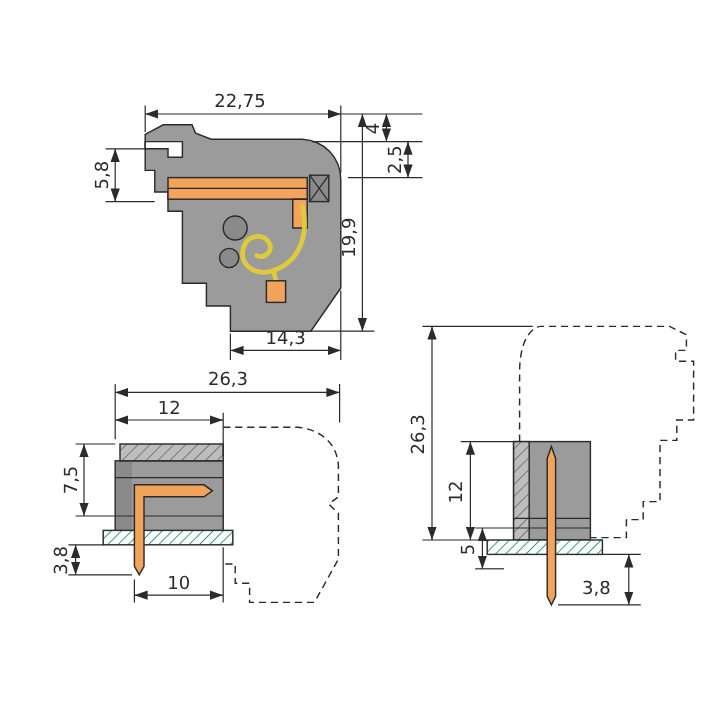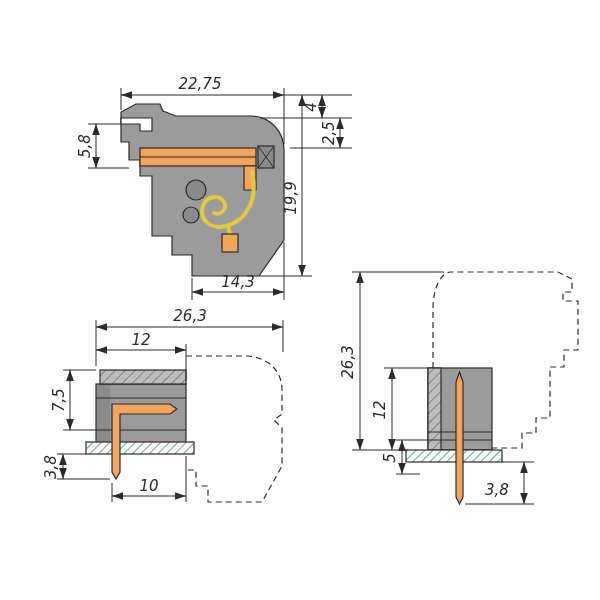--- a/index.html
+++ b/index.html
@@ -1,16 +1,16 @@
 <!DOCTYPE html>
 <html style="--housing: #9b9b9b; --housing_dark: #8a8a8a; --conductor: #f2a45c; --spring: #dfca3e; --board: #2f9d68; --line: #2b2b2b;"><head>
 <meta charset="utf-8">
 <style>
   html, body { margin: 0; padding: 0; background: #ffffff; }
-  .stage { width: 600px; height: 600px; background: #fff; position: relative; overflow: hidden; font-style: italic; }
+  .stage { width: 600px; height: 600px; background: #fff; position: relative; overflow: hidden; }
   svg text {
     font-family: "DejaVu Sans", "Liberation Sans", sans-serif;
     font-size: 15px;
     fill: var(--line);
   }
   .outline   { stroke: var(--line); stroke-width: 1.2; }
   .thin      { stroke: var(--line); stroke-width: 1; fill: none; }
   .dimline   { stroke: var(--line); stroke-width: 1; fill: none;
                marker-start: url(#arrow); marker-end: url(#arrow); }
   .dash      { stroke: var(--line); stroke-width: 1.2; fill: none; stroke-dasharray: 6 4; }

